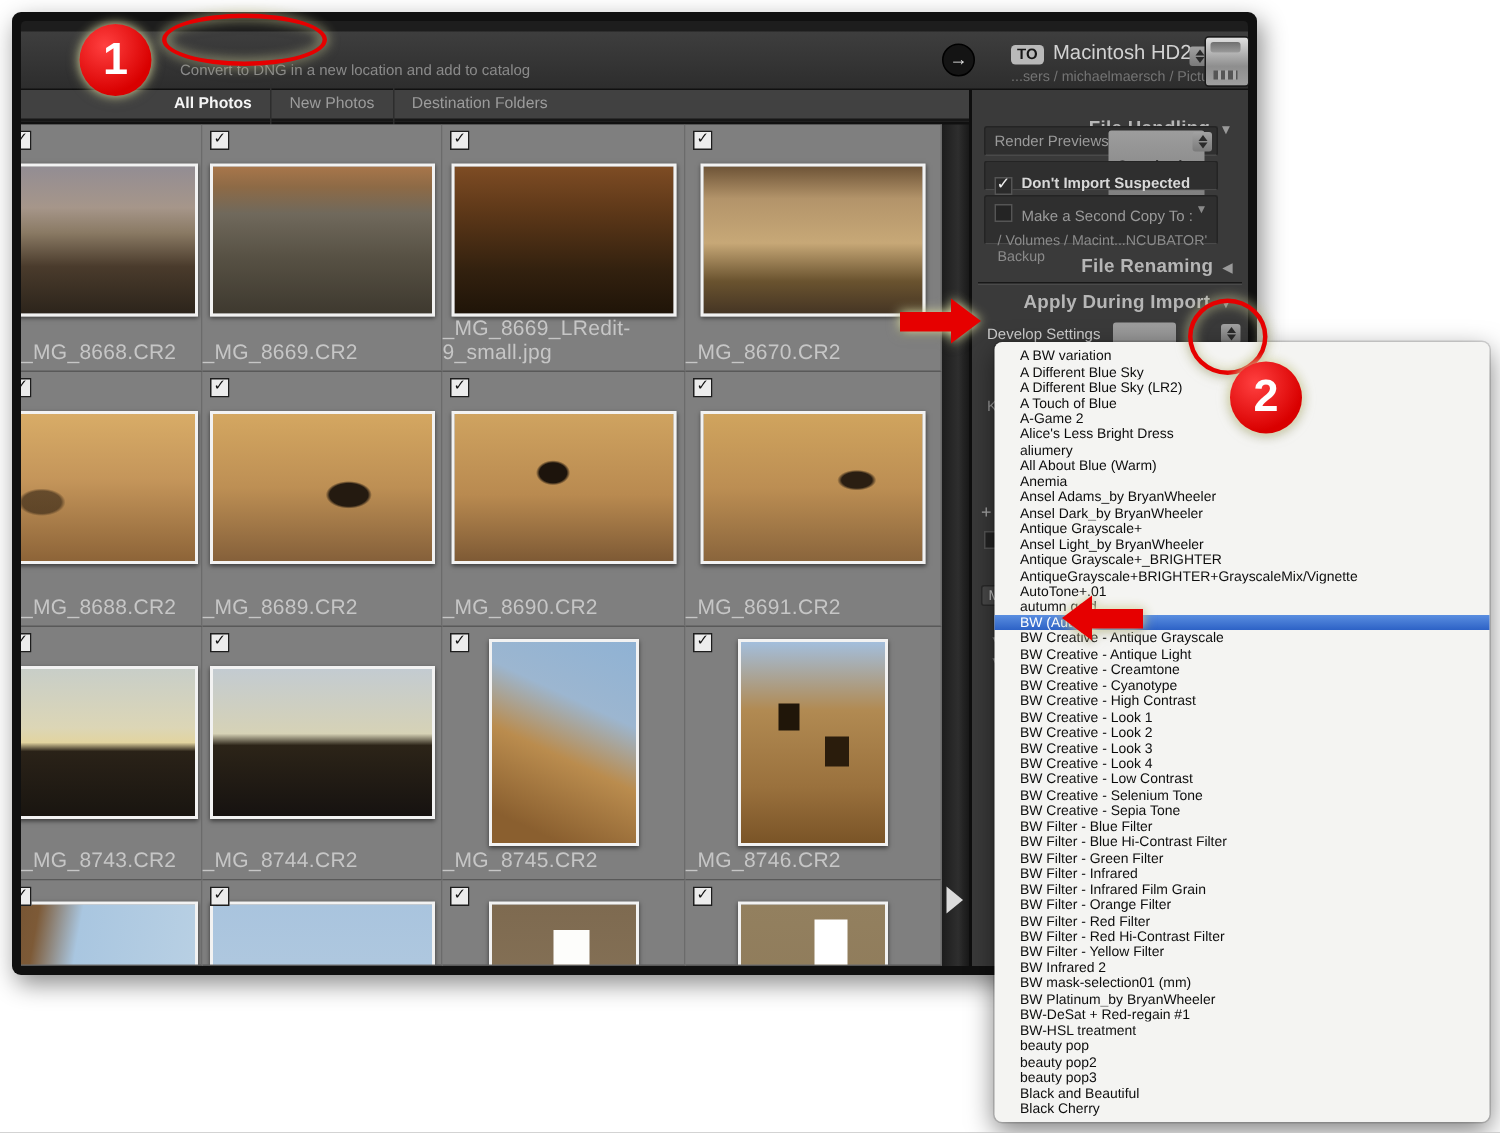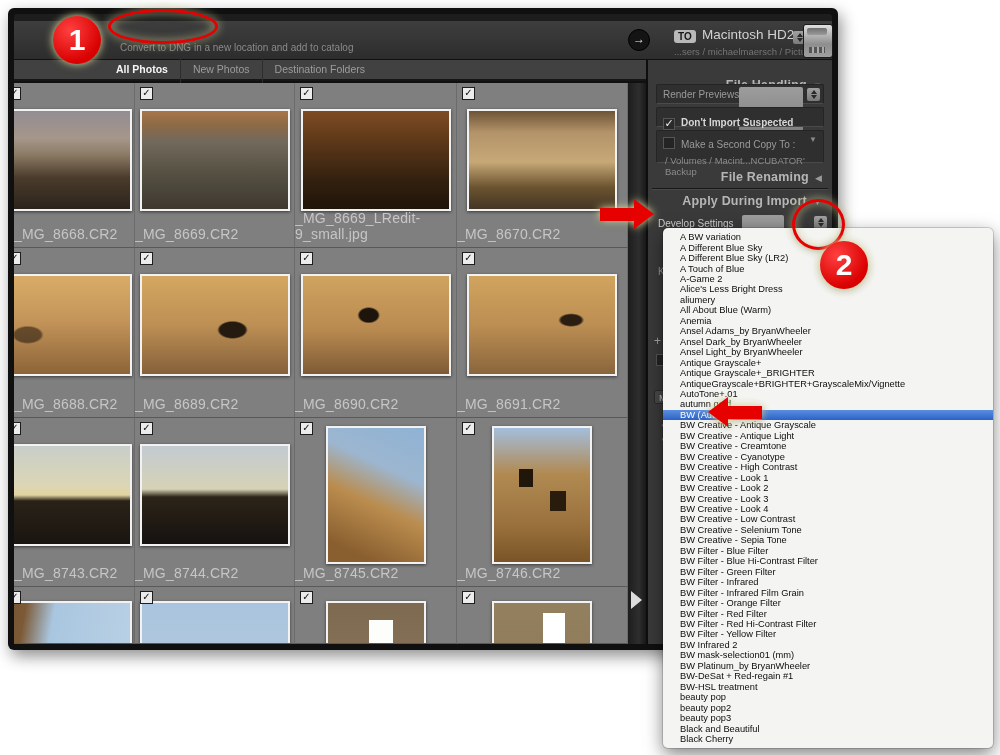--- a/index.html
+++ b/index.html
@@ -86,21 +86,21 @@
   #collapse-strip{position:absolute;left:620px;top:75px;width:18px;height:561px;
                   background:linear-gradient(90deg,#1d1d1d,#2e2e2e 60%,#191919);}
   #panel-collapse-arrow{position:absolute;left:3px;top:508px;width:0;height:0;
         border-top:9px solid transparent;border-bottom:9px solid transparent;border-left:11px solid #dcdcdc;}
 
   
   #right-panel{position:absolute;left:638px;top:52px;width:186px;height:584px;background:#3a3a3a;
                border-left:2px solid #0e0e0e;box-sizing:border-box;}
   .panel-header{position:absolute;right:10px;font-size:12.5px;font-weight:bold;color:#b6b6b6;letter-spacing:.2px;}
   .panel-header .hdr-arrow{font-size:9px;color:#9a9a9a;margin-left:6px;}
-  .pbox{position:absolute;left:8px;width:168px;background:#2f2f2f;border:1px solid #242424;
+  .pbox{position:absolute;left:8px;width:156px;background:#2f2f2f;border:1px solid #242424;
         border-bottom-color:#4a4a4a;border-radius:2px;box-sizing:border-box;}
   .plabel{font-size:10px;color:#9a9a9a;}
   .vbox{background:linear-gradient(180deg,#9d9d9d,#7c7c7c);border-radius:2px;color:#141414;
         font-size:10px;font-weight:bold;padding:19px 6px;box-sizing:border-box;}
   .stepper{display:inline-block;width:13px;height:13px;background:linear-gradient(180deg,#a2a2a2,#7a7a7a);
            border-radius:2px;position:relative;vertical-align:middle;}
   .stepper:before{content:"";position:absolute;left:3.5px;top:2px;border-left:3px solid transparent;
            border-right:3px solid transparent;border-bottom:4px solid #2a2a2a;}
   .stepper:after{content:"";position:absolute;left:3.5px;bottom:2px;border-left:3px solid transparent;
            border-right:3px solid transparent;border-top:4px solid #2a2a2a;}
@@ -312,22 +312,22 @@
       <div class="menu-item">A Different Blue Sky</div>
       <div class="menu-item">A Different Blue Sky (LR2)</div>
       <div class="menu-item">A Touch of Blue</div>
       <div class="menu-item">A-Game 2</div>
       <div class="menu-item">Alice's Less Bright Dress</div>
       <div class="menu-item">aliumery</div>
       <div class="menu-item">All About Blue (Warm)</div>
       <div class="menu-item">Anemia</div>
       <div class="menu-item">Ansel Adams_by BryanWheeler</div>
       <div class="menu-item">Ansel Dark_by BryanWheeler</div>
+      <div class="menu-item">Antique Grayscale+</div>
       <div class="menu-item">Ansel Light_by BryanWheeler</div>
-      <div class="menu-item">Antique Grayscale+</div>
       <div class="menu-item">Antique Grayscale+_BRIGHTER</div>
       <div class="menu-item">AntiqueGrayscale+BRIGHTER+GrayscaleMix/Vignette</div>
       <div class="menu-item">AutoTone+.01</div>
       <div class="menu-item">autumn gold</div>
       <div class="menu-item selected">BW (Auto)</div>
       <div class="menu-item">BW Creative - Antique Grayscale</div>
       <div class="menu-item">BW Creative - Antique Light</div>
       <div class="menu-item">BW Creative - Creamtone</div>
       <div class="menu-item">BW Creative - Cyanotype</div>
       <div class="menu-item">BW Creative - High Contrast</div>

